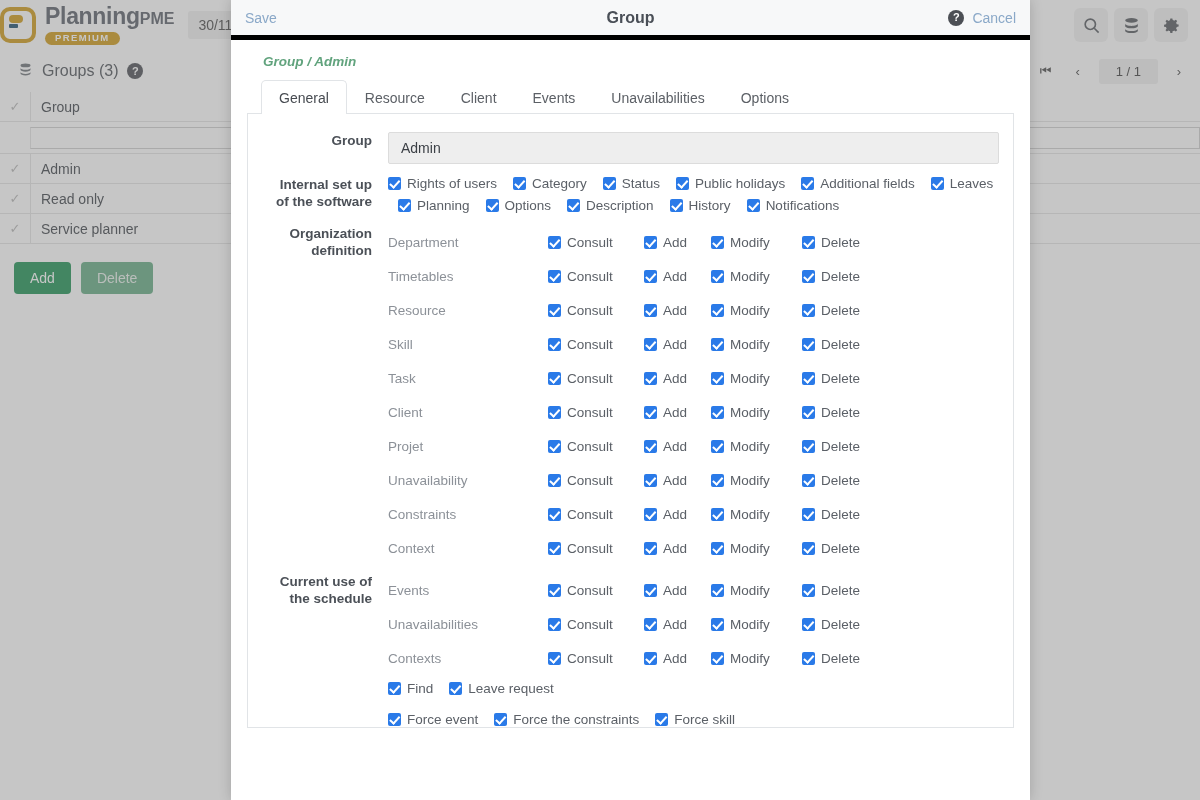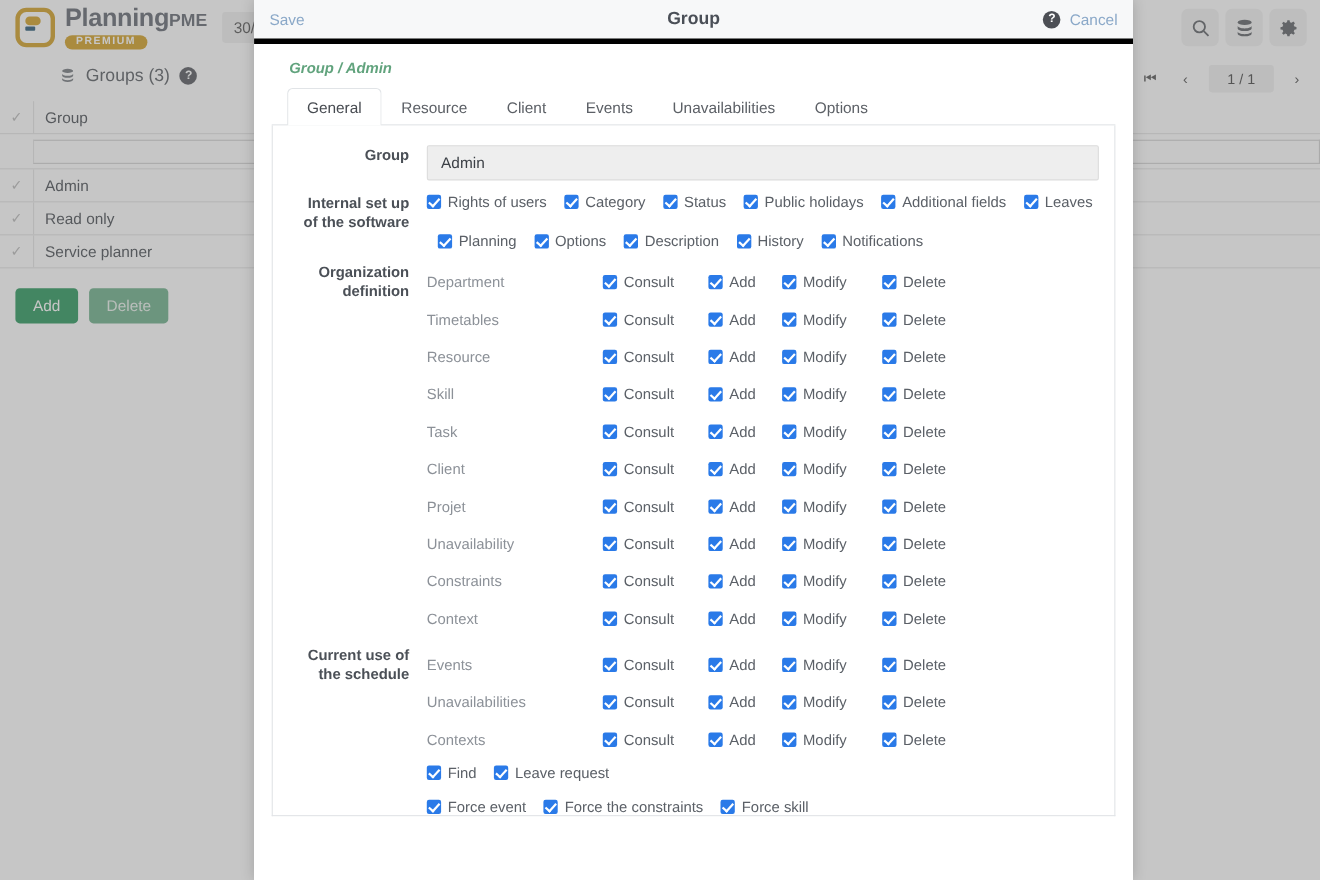--- a/index.html
+++ b/index.html
@@ -10,21 +10,21 @@
     background: #ffffff;
   }
 
   
   #app-background { position: absolute; inset: 0; background: #ffffff; }
 
   .app-topbar {
     position: absolute; left: 0; top: 0; width: 1200px; height: 50px;
     background: #ffffff; display: flex; align-items: center;
   }
-  .logo-wrap { display: flex; align-items: center; padding-left: 14px; }
+  .logo-wrap { display: flex; align-items: center; }
   .logo-mark {
     width: 36px; height: 36px; border-radius: 10px;
     border: 4px solid #cf9a18; background: #ffffff;
     position: relative; margin-right: 9px; flex: none;
   }
   .logo-mark::before {
     content: ""; position: absolute; left: 5px; top: 4px;
     width: 14px; height: 8px; border-radius: 4px; background: #cf9a18;
   }
   .logo-mark::after {
@@ -49,22 +49,22 @@
   .icon-btn {
     width: 34px; height: 34px; border-radius: 6px; background: #f2f2f2;
     display: flex; align-items: center; justify-content: center; color: #55595e;
   }
 
   .subbar {
     position: absolute; left: 0; top: 50px; width: 1200px; height: 42px;
     background: #ffffff; display: flex; align-items: center;
   }
   .subbar-title {
-    display: flex; gap: 9px; padding-left: 34px;
-    font-size: 16px; color: #4e5359; margin-left: 20px;
+    display: flex; align-items: center; gap: 9px; padding-left: 18px;
+    font-size: 16px; color: #4e5359;
   }
   .help-dot {
     width: 16px; height: 16px; border-radius: 50%; background: #4c4f55; color: #fff;
     font-size: 11px; font-weight: bold; display: flex; align-items: center;
     justify-content: center; line-height: 1;
   }
   .pager { margin-left: auto; display: flex; align-items: center; gap: 2px; padding-right: 6px; }
   .pager-btn {
     width: 30px; height: 28px; display: flex; align-items: center; justify-content: center;
     color: #4a4a4a; font-size: 13px;
@@ -292,21 +292,21 @@
       </div>
 
       <div class="section-gap"></div>
 
       <div class="frow">
         <div class="flabel">
           <span>Internal set up</span><br>
           <span>of the software</span>
         </div>
         <div class="fcontrol">
-          <div class="cb-line" style="margin-bottom:21px">
+          <div class="cb-line" style="margin-bottom:7px">
             <label class="cb">
                 <span class="box"></span>
                 <span>Rights of users</span>
               </label>
             <label class="cb">
                 <span class="box"></span>
                 <span>Category</span>
               </label>
             <label class="cb">
                 <span class="box"></span>

